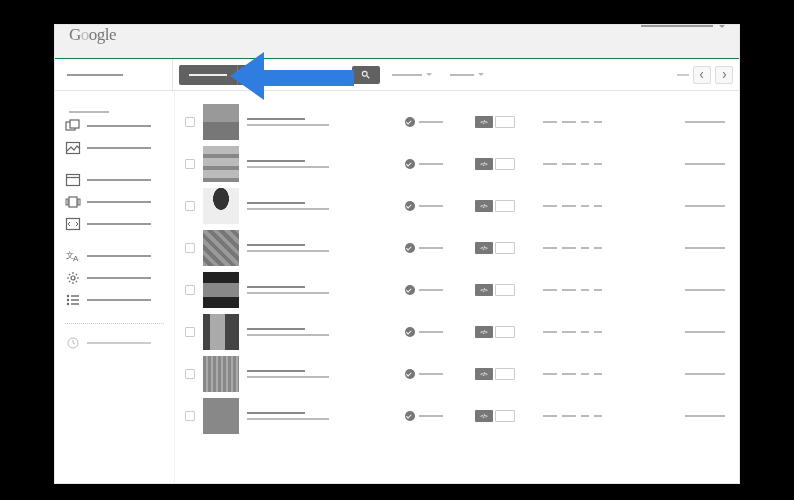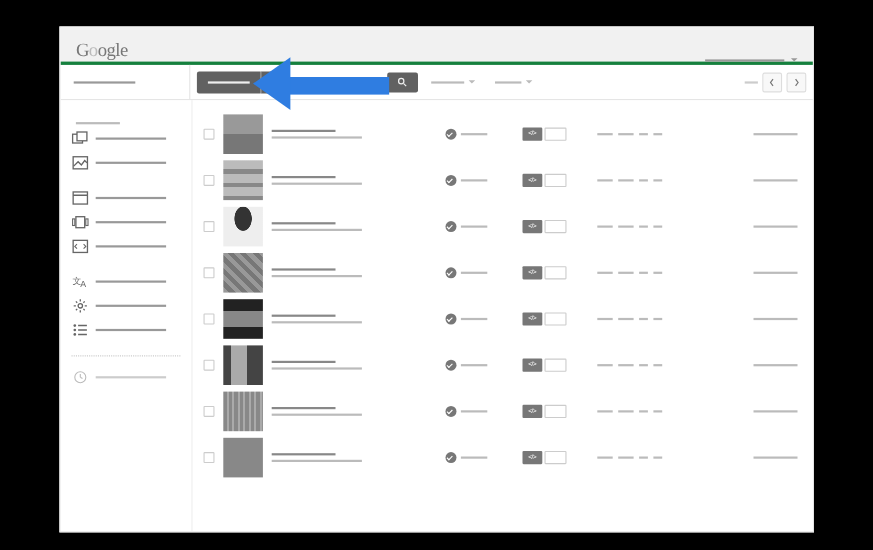--- a/index.html
+++ b/index.html
@@ -20,23 +20,23 @@
   width: 686px;
   height: 460px;
   background: #fff;
   border: 1px solid #e5e5e5;
   box-shadow: 0 1px 3px rgba(0,0,0,0.1);
   overflow: hidden;
 }
 .header {
   height: 34px;
   background: #f1f1f1;
-  border-bottom: 3px solid #15803d;
-  display: flex;
-  align-items: flex-end;
+  border-bottom: 1px solid #15803d;
+  display: flex;
+  align-items: flex-start;
   padding: 0 14px;
 }
 .logo {
   font-family: 'Times New Roman', serif;
   font-size: 17px;
   color: #777;
   letter-spacing: -0.5px;
   font-weight: 500;
 }
 .logo .oo1 { color: #bbb; }

